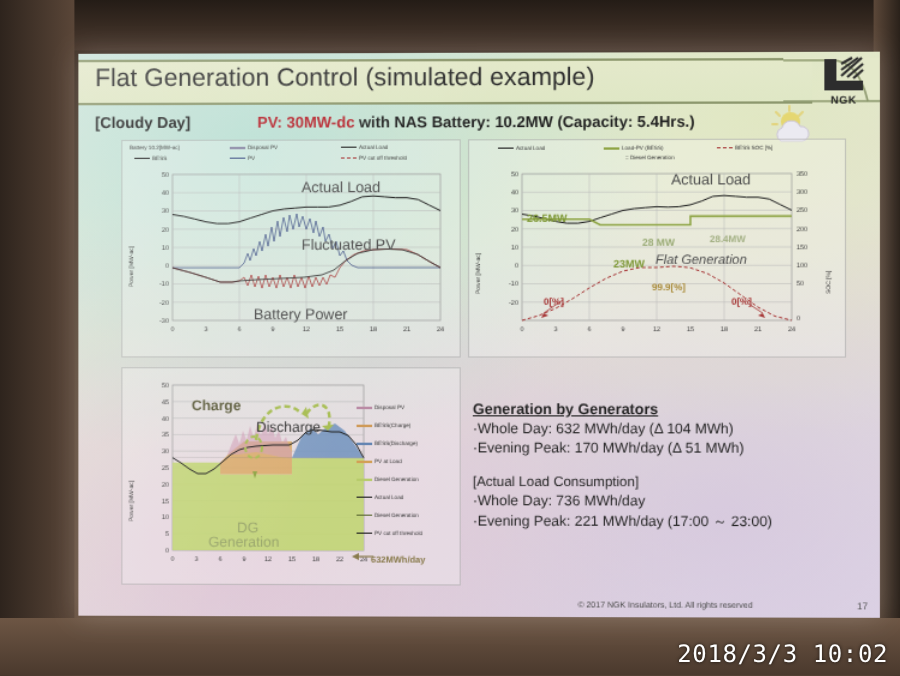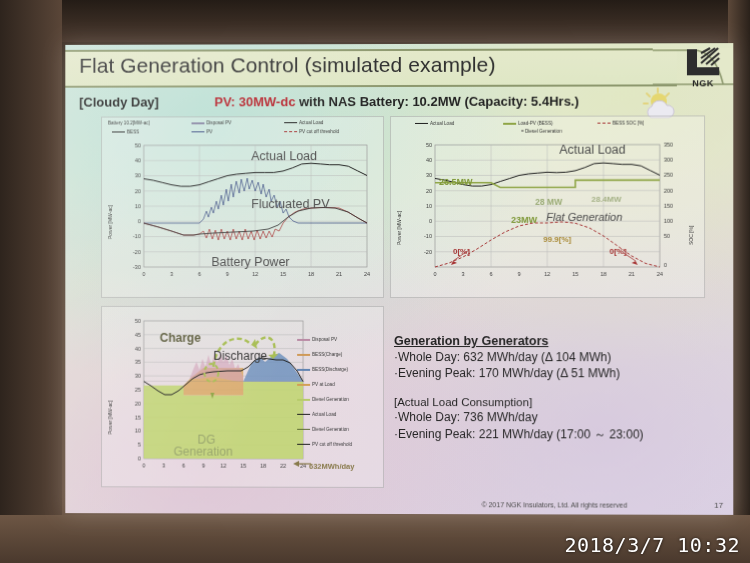--- a/index.html
+++ b/index.html
@@ -435,14 +435,14 @@
       <div class="txt-line">·Evening Peak: 170 MWh/day (Δ   51 MWh)</div>
       <div class="txt-head2">[Actual Load Consumption]</div>
       <div class="txt-line">·Whole Day:      736 MWh/day</div>
       <div class="txt-line">·Evening Peak:  221 MWh/day (17:00 ～ 23:00)</div>
     </div>
 
     <div class="foot">© 2017  NGK Insulators, Ltd.  All rights reserved</div>
     <div class="pageno">17</div>
   </div>
 
-  <div id="timestamp">2018/3/7  10:32</div>
+  <div id="timestamp">2018/3/3  10:02</div>
 </div>
 
 </body></html>

